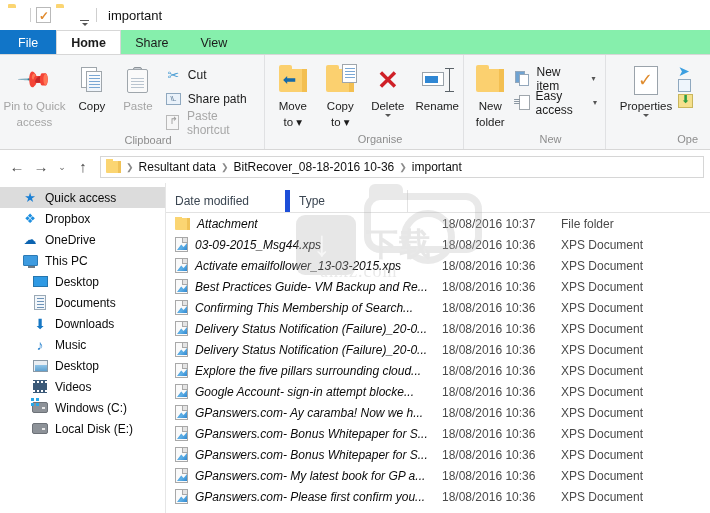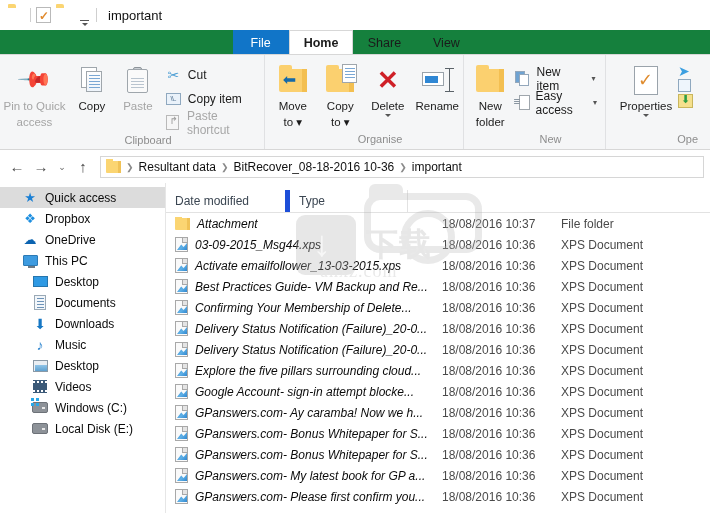--- a/index.html
+++ b/index.html
@@ -51,23 +51,22 @@
   }
   .qat-caret::after {
     content: ""; position: absolute; left: 4px; top: 8px;
     border-left: 3px solid transparent; border-right: 3px solid transparent;
     border-top: 3px solid #555;
   }
   .win-title { font-size: 13px; color: #111; margin-left: 6px; }
 
   
   .tabstrip {
-    height: 24px; background: #15803d; display: flex; align-items: stretch;
+    height: 24px; background: #86efac; display: flex; align-items: stretch;
     position: relative;
-    justify-content: center;
   }
   .tab {
     min-width: 62px; padding: 0 14px; display: flex; align-items: center;
     justify-content: center; font-size: 12.5px; color: #1b1b1b;
     border-top: 1px solid transparent;
   }
   .tab.file {
     background: #1175c8; color: #fff; min-width: 56px; padding: 0 18px;
   }
   .tab.active {
@@ -445,21 +444,21 @@
           <div class="smallbtn">
             <span class="sglyph">
                 <span class="ic-scissors">✂</span>
               </span>
             <span>Cut</span>
           </div>
           <div class="smallbtn">
             <span class="sglyph">
                 <span class="ic-copypath">\\..</span>
               </span>
-            <span>Copy item</span>
+            <span>Share path</span>
           </div>
           <div class="smallbtn dim">
             <span class="sglyph">
                 <span class="ic-pasteshort"></span>
               </span>
             <span>Paste shortcut</span>
           </div>
         </div>
       </div>
       <div class="rgroup-label">Clipboard</div>
@@ -703,21 +702,21 @@
             <div class="cell-name">
               <span class="ic-xps"></span>
               <span>Best Practices Guide- VM Backup and Re...</span>
             </div>
             <div class="cell-date">18/08/2016 10:36</div>
             <div class="cell-type">XPS Document</div>
           </div>
           <div class="row">
             <div class="cell-name">
               <span class="ic-xps"></span>
-              <span>Confirming Your Membership of Delete...</span>
+              <span>Confirming This Membership of Search...</span>
             </div>
             <div class="cell-date">18/08/2016 10:36</div>
             <div class="cell-type">XPS Document</div>
           </div>
           <div class="row">
             <div class="cell-name">
               <span class="ic-xps"></span>
               <span>Delivery Status Notification (Failure)_20-0...</span>
             </div>
             <div class="cell-date">18/08/2016 10:36</div>

